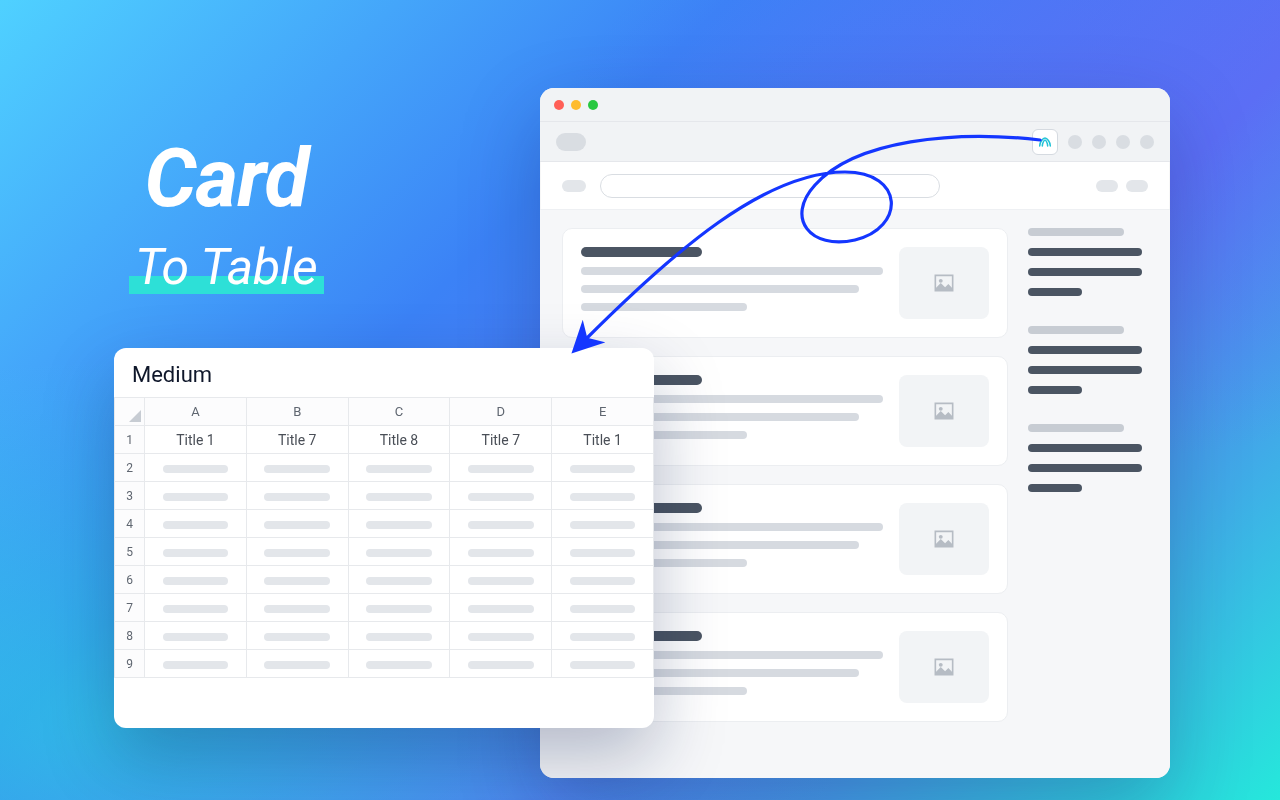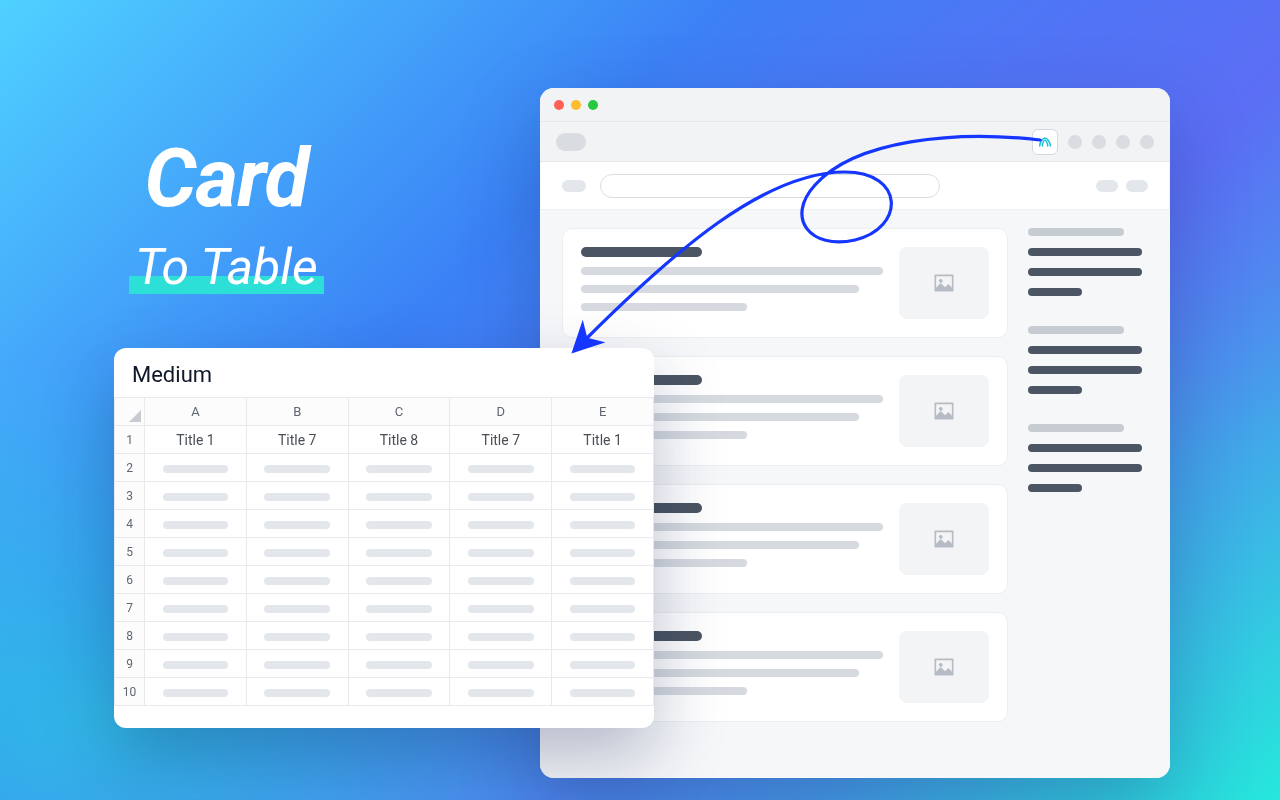--- a/index.html
+++ b/index.html
@@ -454,28 +454,20 @@
             <td><span class="cell-bar"></span></td>
           </tr>
           <tr>
             <td class="rownum">9</td>
             <td><span class="cell-bar"></span></td>
             <td><span class="cell-bar"></span></td>
             <td><span class="cell-bar"></span></td>
             <td><span class="cell-bar"></span></td>
             <td><span class="cell-bar"></span></td>
           </tr>
-          <tr>
-            <td class="rownum">10</td>
-            <td><span class="cell-bar"></span></td>
-            <td><span class="cell-bar"></span></td>
-            <td><span class="cell-bar"></span></td>
-            <td><span class="cell-bar"></span></td>
-            <td><span class="cell-bar"></span></td>
-          </tr>
         </tbody>
     </table>
   </div>
 </div>
 
 <div class="arrow">
   <svg viewBox="0 0 520 260">
     <defs>
       <marker id="ah" markerWidth="12" markerHeight="12" refX="4" refY="5" orient="auto">
         <path d="M0 0 L10 5 L0 10 L3 5 Z" fill="#1436ff"></path>

